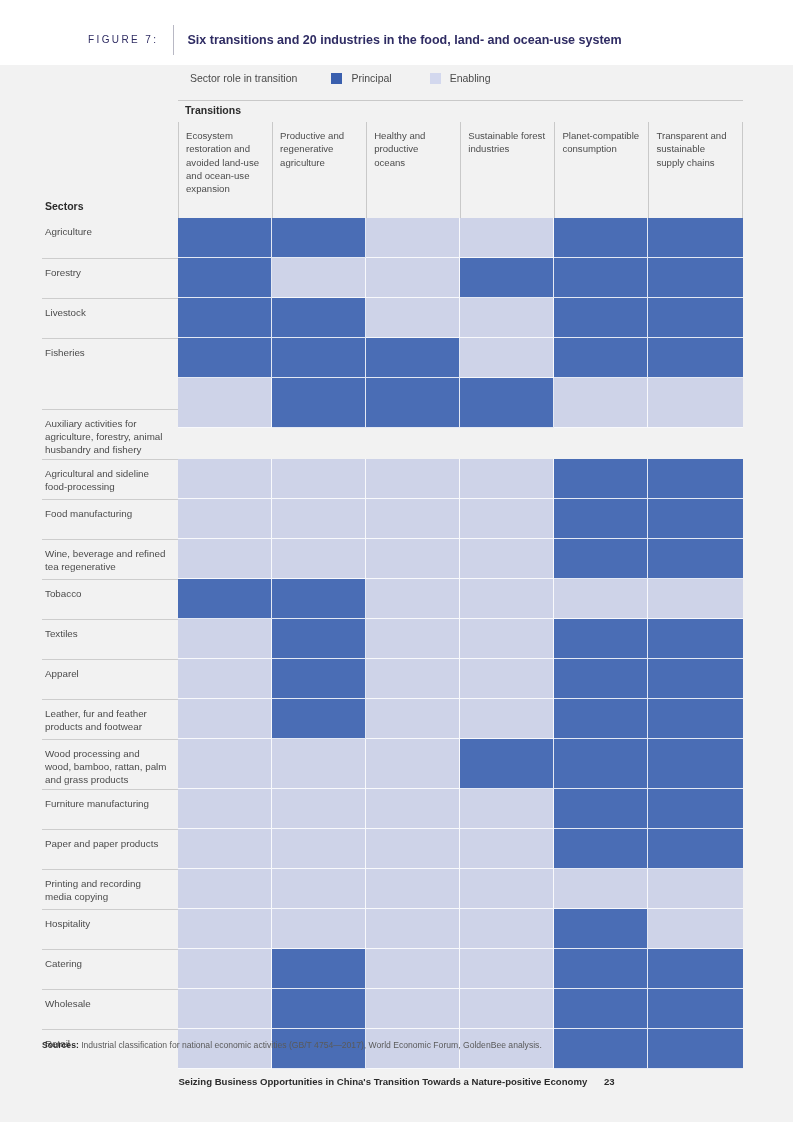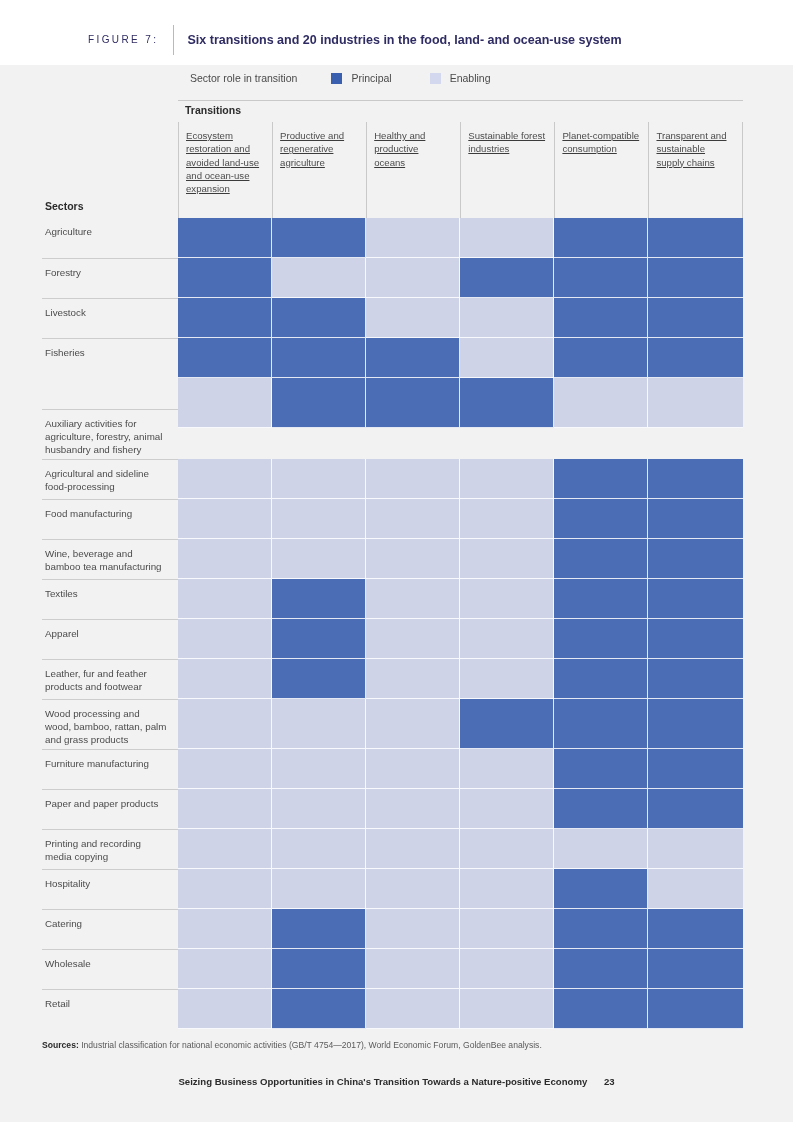--- a/index.html
+++ b/index.html
@@ -119,21 +119,20 @@
   }
   .transitions-bar {
     height: 22px;
     background: #f2f2f2;
     border-top: 1px solid #c9c9c9;
     box-sizing: border-box;
   }
   .header-cols {
     display: flex;
     height: 96px;
-    text-decoration: underline;
   }
   .hcol {
     width: 94.1px;
     box-sizing: border-box;
     border-left: 1px solid #c9c9c9;
     padding: 7px 9px 0 7px;
     font-size: 9.6px;
     line-height: 13.3px;
     color: #4c4c4c;
   }
@@ -306,28 +305,39 @@
         <div class="row-cells">
           <div class="cell enabling" title="Enabling" style="height: 40px;"></div>
           <div class="cell enabling" title="Enabling" style="height: 40px;"></div>
           <div class="cell enabling" title="Enabling" style="height: 40px;"></div>
           <div class="cell enabling" title="Enabling" style="height: 40px;"></div>
           <div class="cell principal" title="Principal" style="height: 40px;"></div>
           <div class="cell principal" title="Principal" style="height: 40px;"></div>
         </div>
       </div>
       <div class="row">
-        <div class="row-label" style="height: 40px;">Wine, beverage and bamboo tea manufacturing</div>
-        <div class="row-cells">
-          <div class="cell enabling" title="Enabling" style="height: 40px;"></div>
-          <div class="cell enabling" title="Enabling" style="height: 40px;"></div>
-          <div class="cell enabling" title="Enabling" style="height: 40px;"></div>
-          <div class="cell enabling" title="Enabling" style="height: 40px;"></div>
-          <div class="cell principal" title="Principal" style="height: 40px;"></div>
-          <div class="cell principal" title="Principal" style="height: 40px;"></div>
+        <div class="row-label" style="height: 40px;">Wine, beverage and refined tea regenerative</div>
+        <div class="row-cells">
+          <div class="cell enabling" title="Enabling" style="height: 40px;"></div>
+          <div class="cell enabling" title="Enabling" style="height: 40px;"></div>
+          <div class="cell enabling" title="Enabling" style="height: 40px;"></div>
+          <div class="cell enabling" title="Enabling" style="height: 40px;"></div>
+          <div class="cell principal" title="Principal" style="height: 40px;"></div>
+          <div class="cell principal" title="Principal" style="height: 40px;"></div>
+        </div>
+      </div>
+      <div class="row">
+        <div class="row-label" style="height: 40px;">Tobacco</div>
+        <div class="row-cells">
+          <div class="cell principal" title="Principal" style="height: 40px;"></div>
+          <div class="cell principal" title="Principal" style="height: 40px;"></div>
+          <div class="cell enabling" title="Enabling" style="height: 40px;"></div>
+          <div class="cell enabling" title="Enabling" style="height: 40px;"></div>
+          <div class="cell enabling" title="Enabling" style="height: 40px;"></div>
+          <div class="cell enabling" title="Enabling" style="height: 40px;"></div>
         </div>
       </div>
       <div class="row">
         <div class="row-label" style="height: 40px;">Textiles</div>
         <div class="row-cells">
           <div class="cell enabling" title="Enabling" style="height: 40px;"></div>
           <div class="cell principal" title="Principal" style="height: 40px;"></div>
           <div class="cell enabling" title="Enabling" style="height: 40px;"></div>
           <div class="cell enabling" title="Enabling" style="height: 40px;"></div>
           <div class="cell principal" title="Principal" style="height: 40px;"></div>

